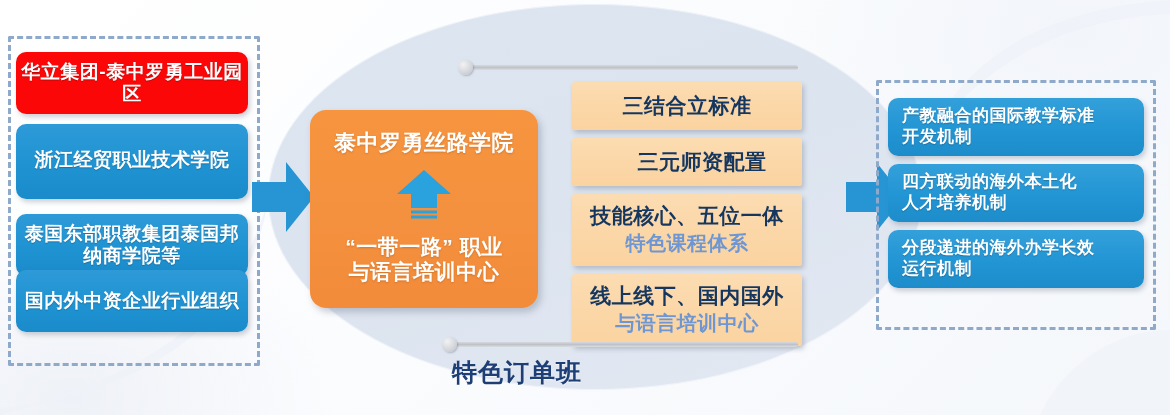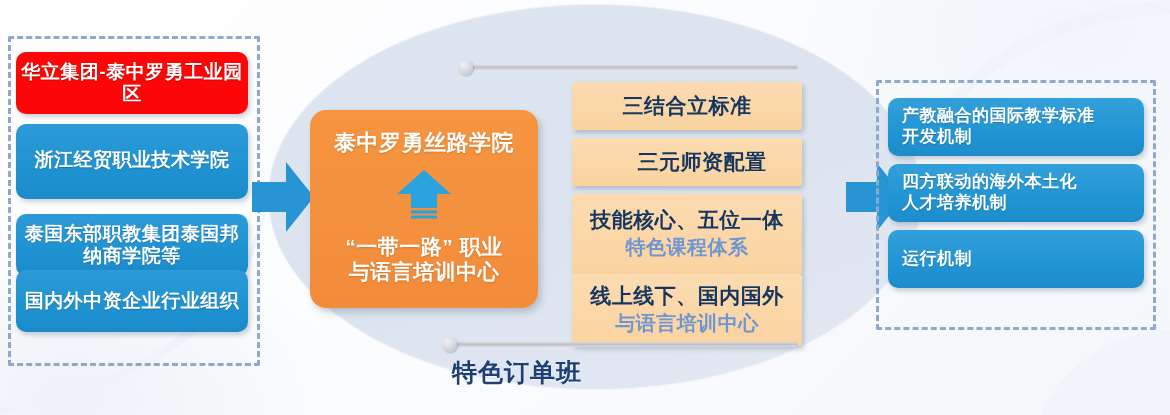--- a/index.html
+++ b/index.html
@@ -110,21 +110,21 @@
 
   
   #hub{left:310px;top:110px;width:228px;height:198px;justify-content:flex-start;padding-top:20px;}
   #hub .hub-title{font-size:22px;}
   .hub-arrow{margin:12px 0 14px 0;}
   #hub .hub-body{font-size:21px;line-height:1.2;}
 
   
   #peach1{left:572px;top:82px;width:230px;height:48px;}
   #peach2{left:572px;top:138px;width:230px;height:48px;padding-left:30px;}
-  #peach3{left:572px;top:194px;width:230px;height:80px;}
+  #peach3{left:572px;top:194px;width:230px;height:72px;}
   #peach4{left:572px;top:274px;width:230px;height:72px;}
 
   
   #rbox1{left:888px;top:98px;width:256px;height:58px;}
   #rbox2{left:888px;top:164px;width:256px;height:58px;}
   #rbox3{left:888px;top:230px;width:256px;height:58px;}
 
   
   .big-arrow{position:absolute;}
   #arrow-left-center{left:252px;top:158px;}
@@ -225,20 +225,21 @@
     <div>产教融合的国际教学标准</div>
     <div>开发机制</div>
   </div>
 
   <div class="card card-blue-r" id="rbox2">
     <div>四方联动的海外本土化</div>
     <div>人才培养机制</div>
   </div>
 
   <div class="card card-blue-r" id="rbox3">
+    <div>分段递进的海外办学长效</div>
     <div>运行机制</div>
   </div>
 
   <div class="leader" id="leader-top"></div>
   <div class="leader-dot" id="dot-top"></div>
 
   <div class="leader" id="leader-bottom"></div>
   <div class="leader-dot" id="dot-bottom"></div>
   <div class="callout-label" id="label-bottom">特色订单班</div>
 

